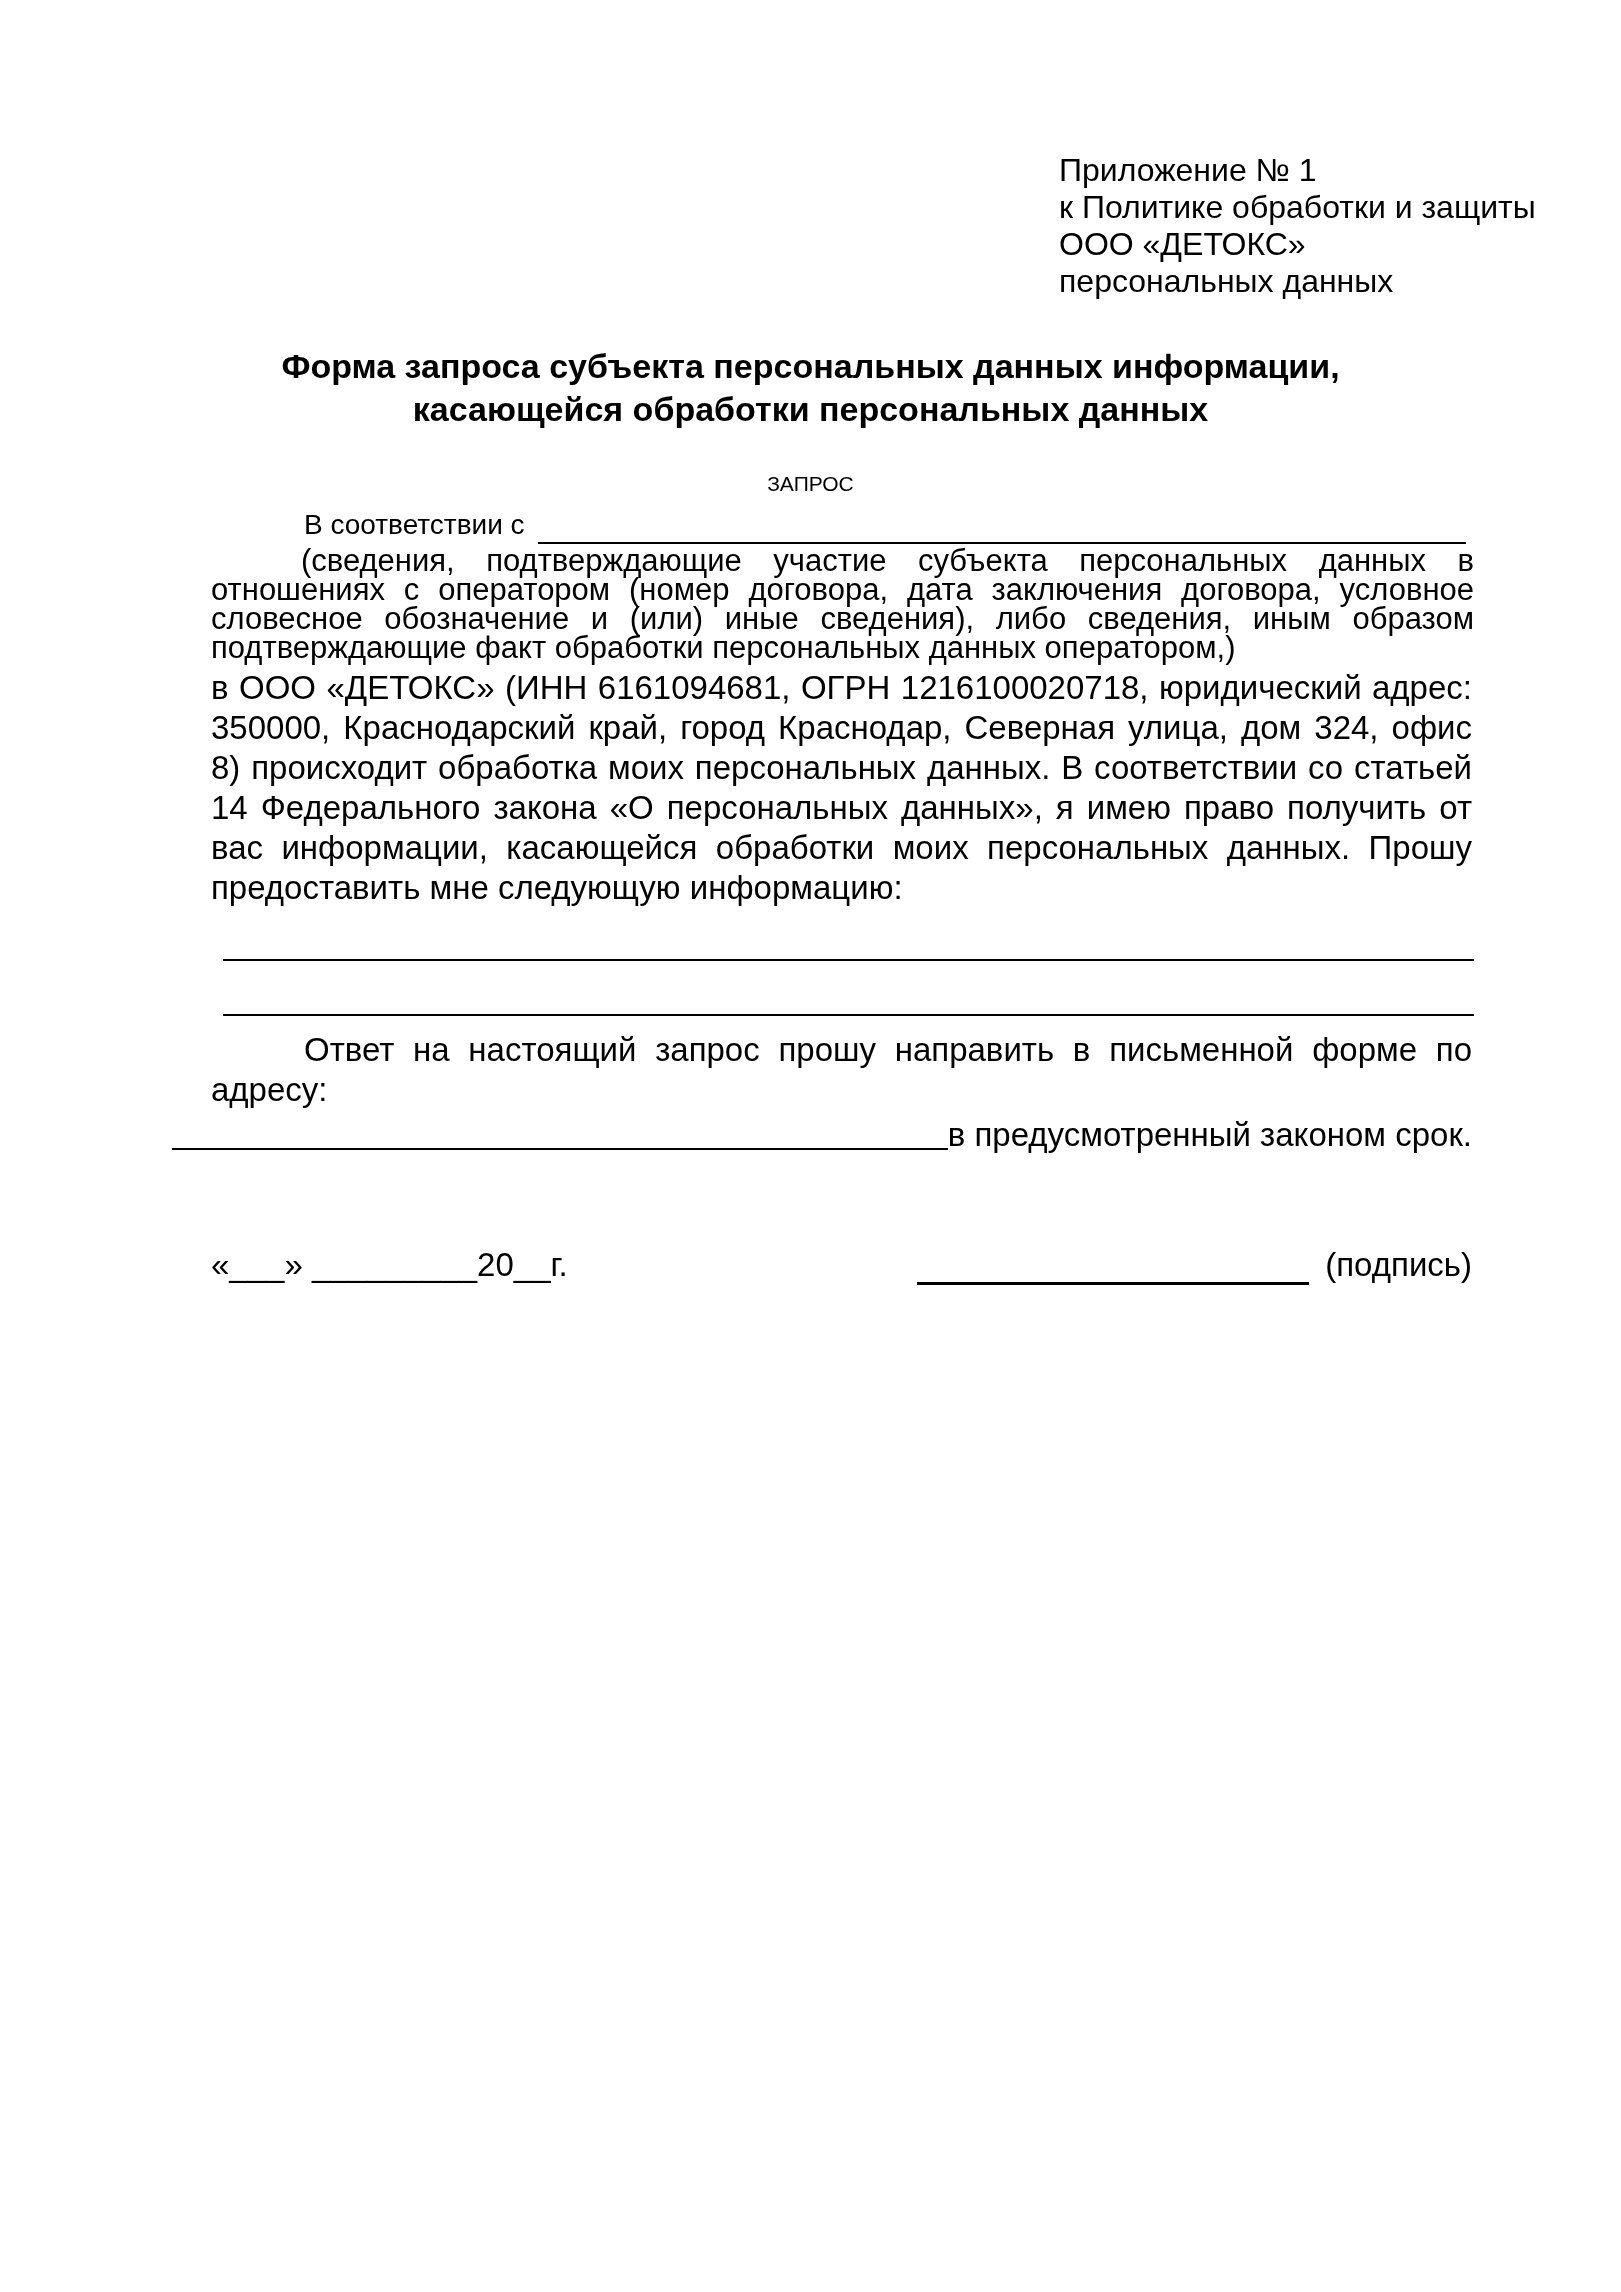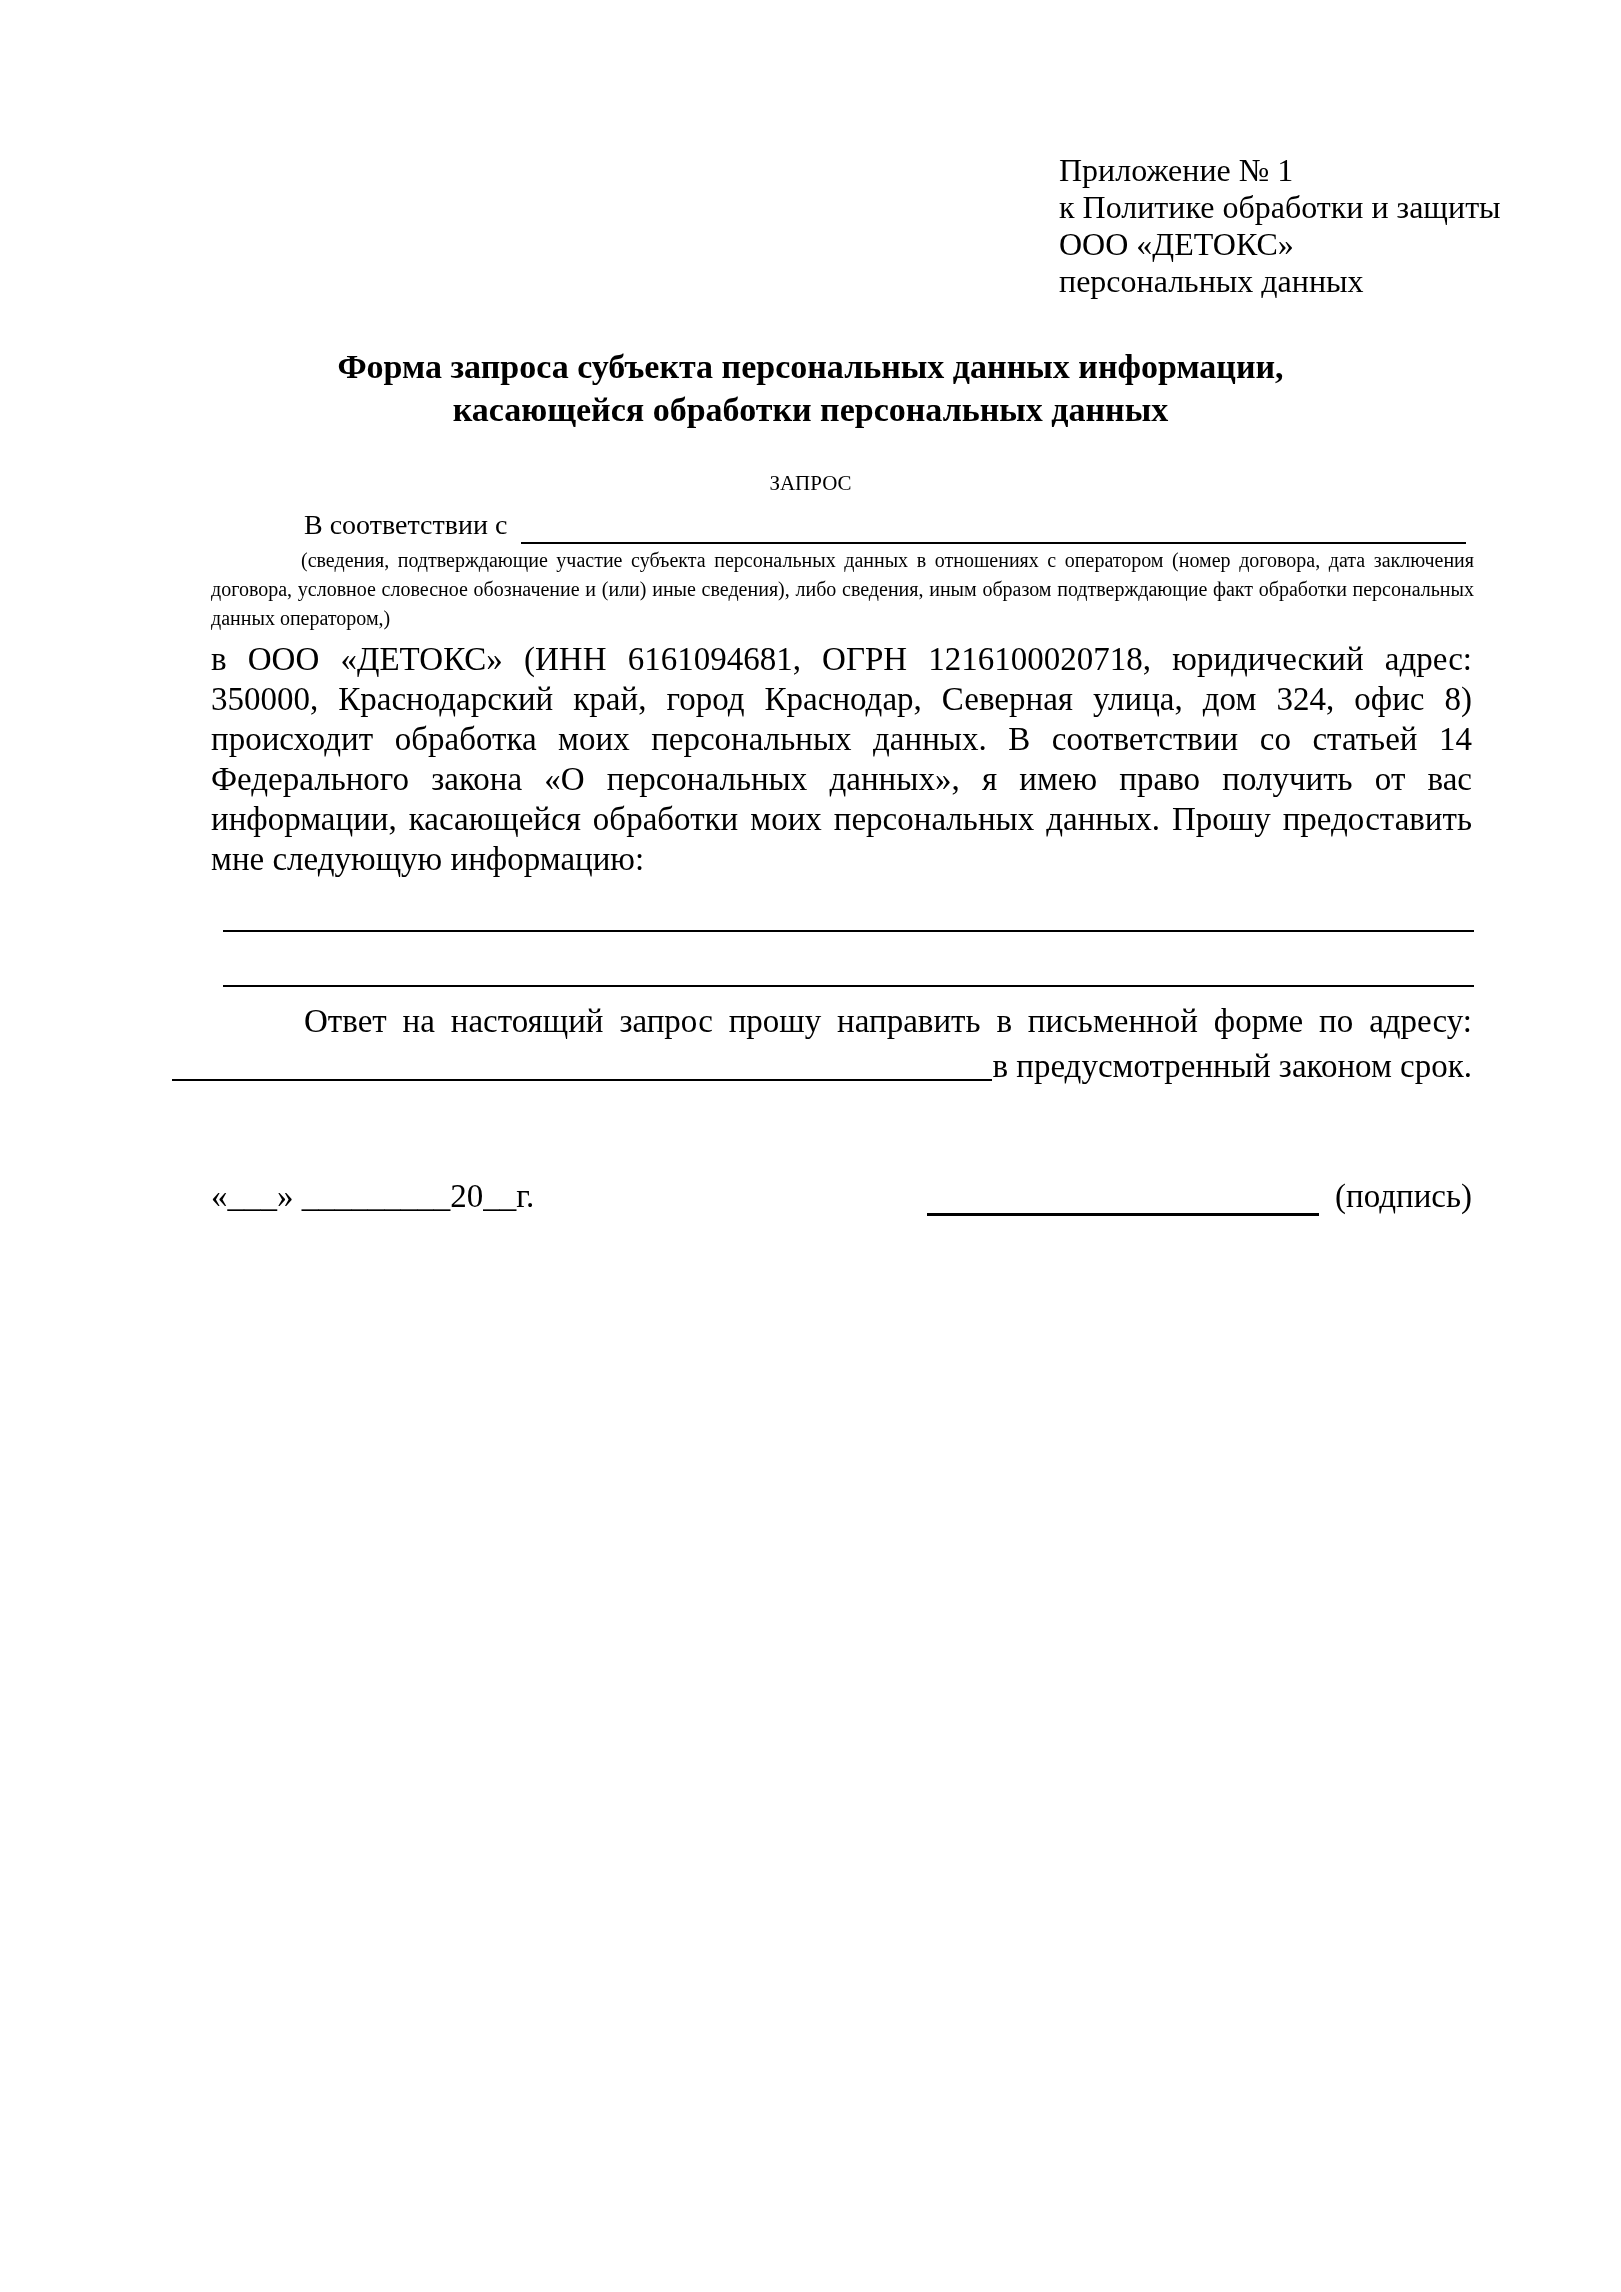--- a/index.html
+++ b/index.html
@@ -8,21 +8,21 @@
     padding: 0;
     background: #808080;
   }
   .page {
     position: relative;
     width: 1621px;
     height: 2293px;
     margin: 0 auto;
     background: #ffffff;
     color: #000000;
-    font-family: Liberation Serif, serif;
+    font-family: Liberation Sans, sans-serif;
     overflow: hidden;
   }
   
   .appendix {
     margin: 152px 59px 0 1059px;
     font-size: 32px;
     line-height: 37px;
   }
   .appendix div { white-space: nowrap; }
 
@@ -76,21 +76,21 @@
     white-space: nowrap;
     padding-right: 13.7px;
   }
   .fill-line {
     flex: 1;
     border-bottom: 2.9px solid #000;
     height: 33px;
   }
   .footnote {
     margin: 2px 147px 0 211px;
-    font-size: 20px;
+    font-size: 31px;
     line-height: 29px;
     text-align: justify;
     text-indent: 90px;
   }
   .body-par {
     margin: 5.9px 149px 0 211px;
     font-size: 33px;
     line-height: 40px;
     text-align: justify;
   }

